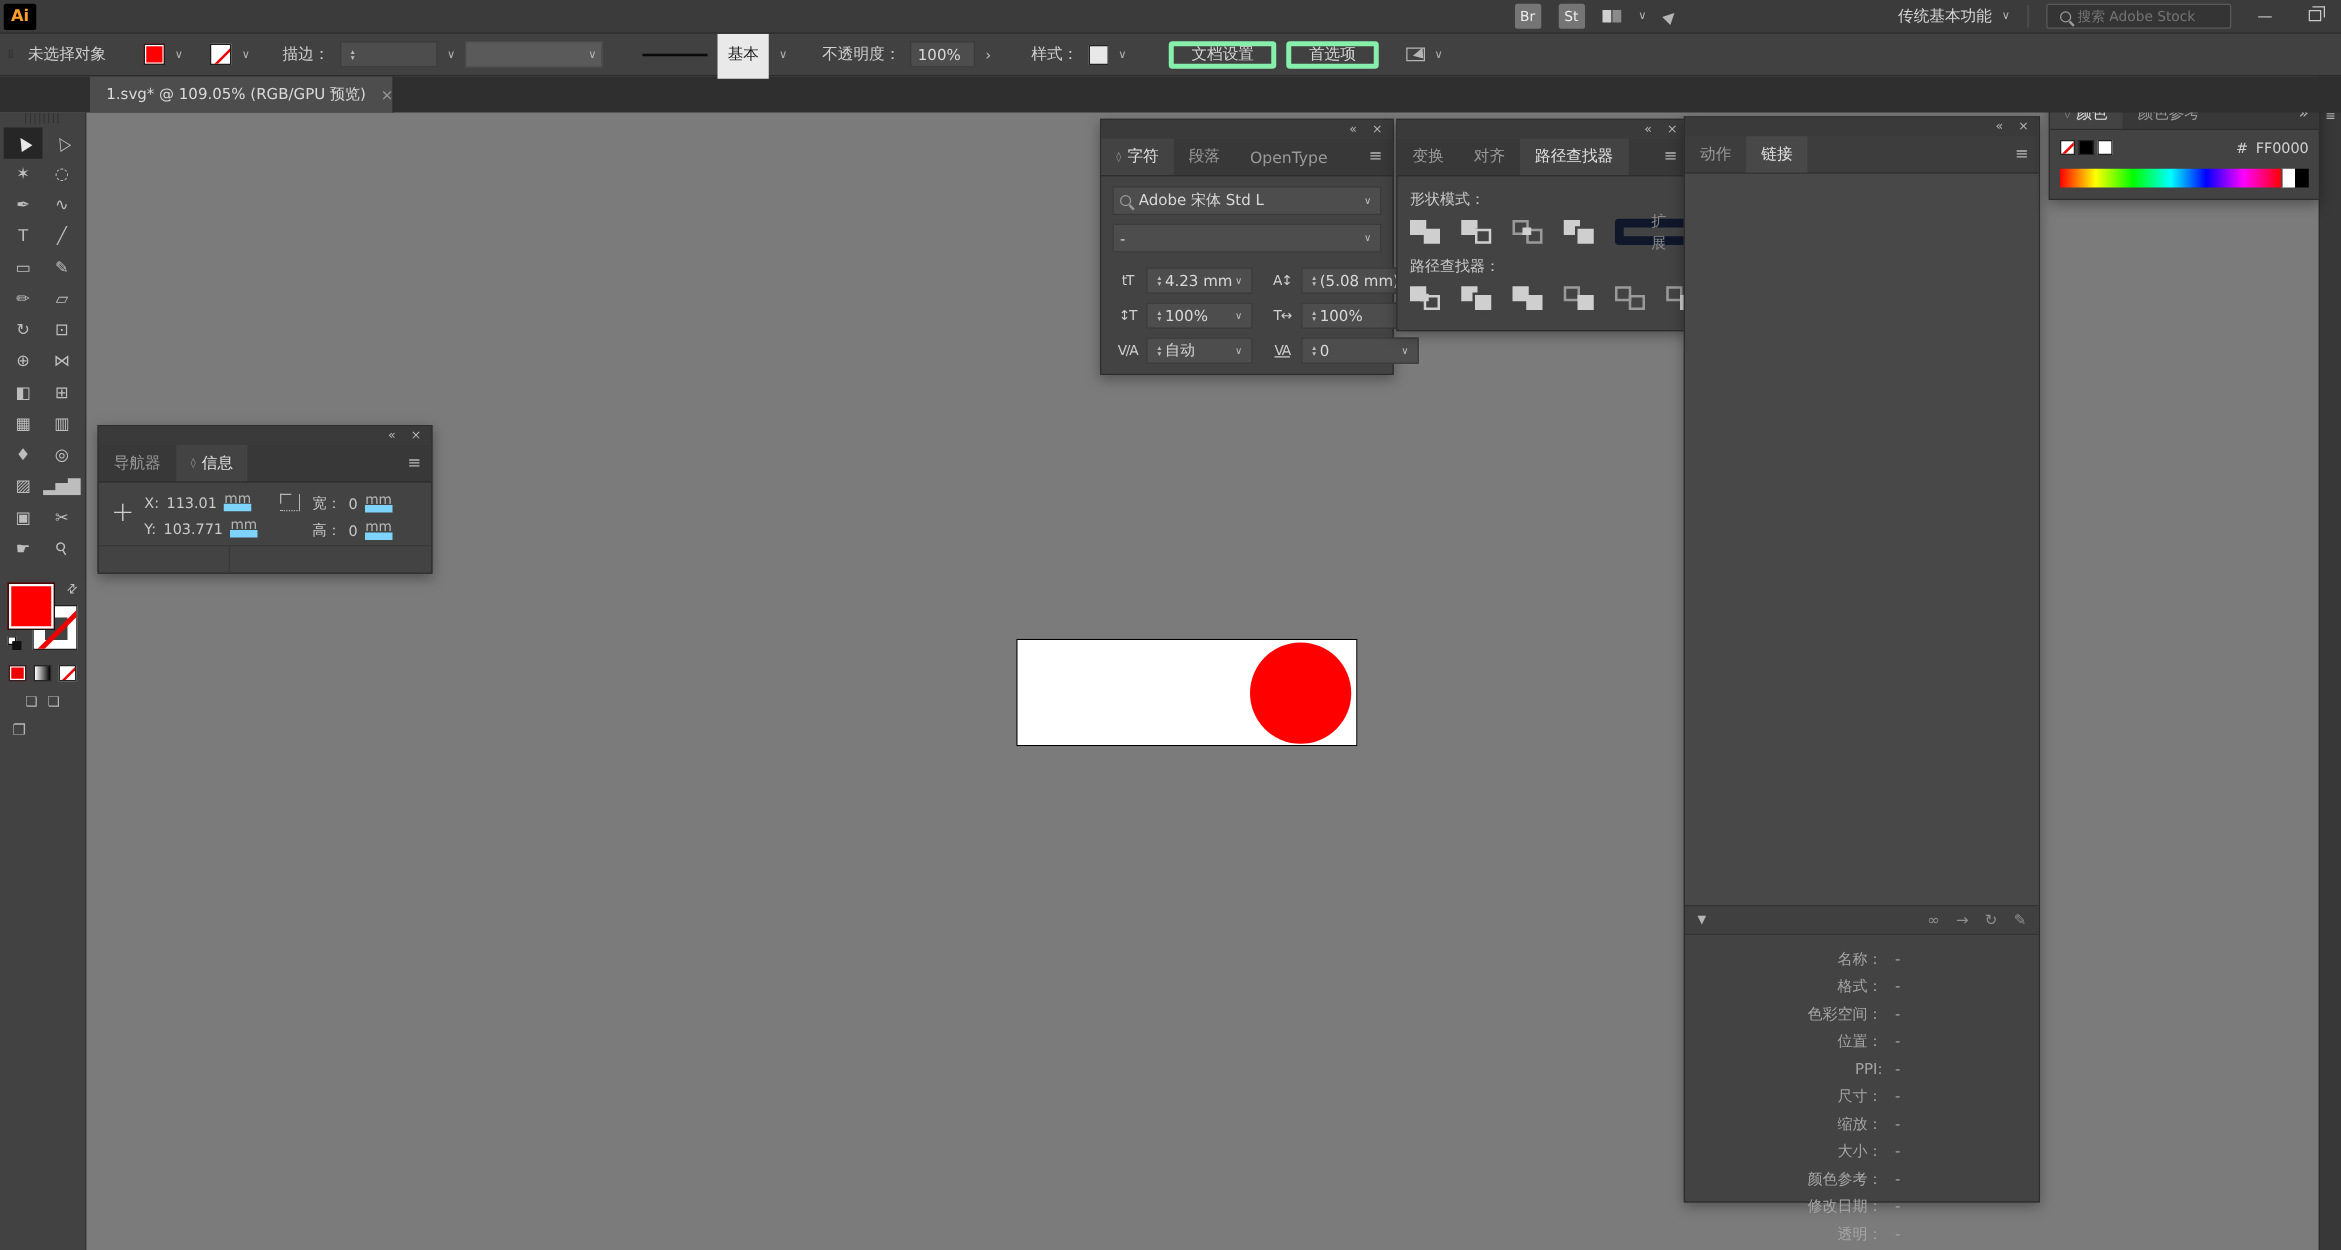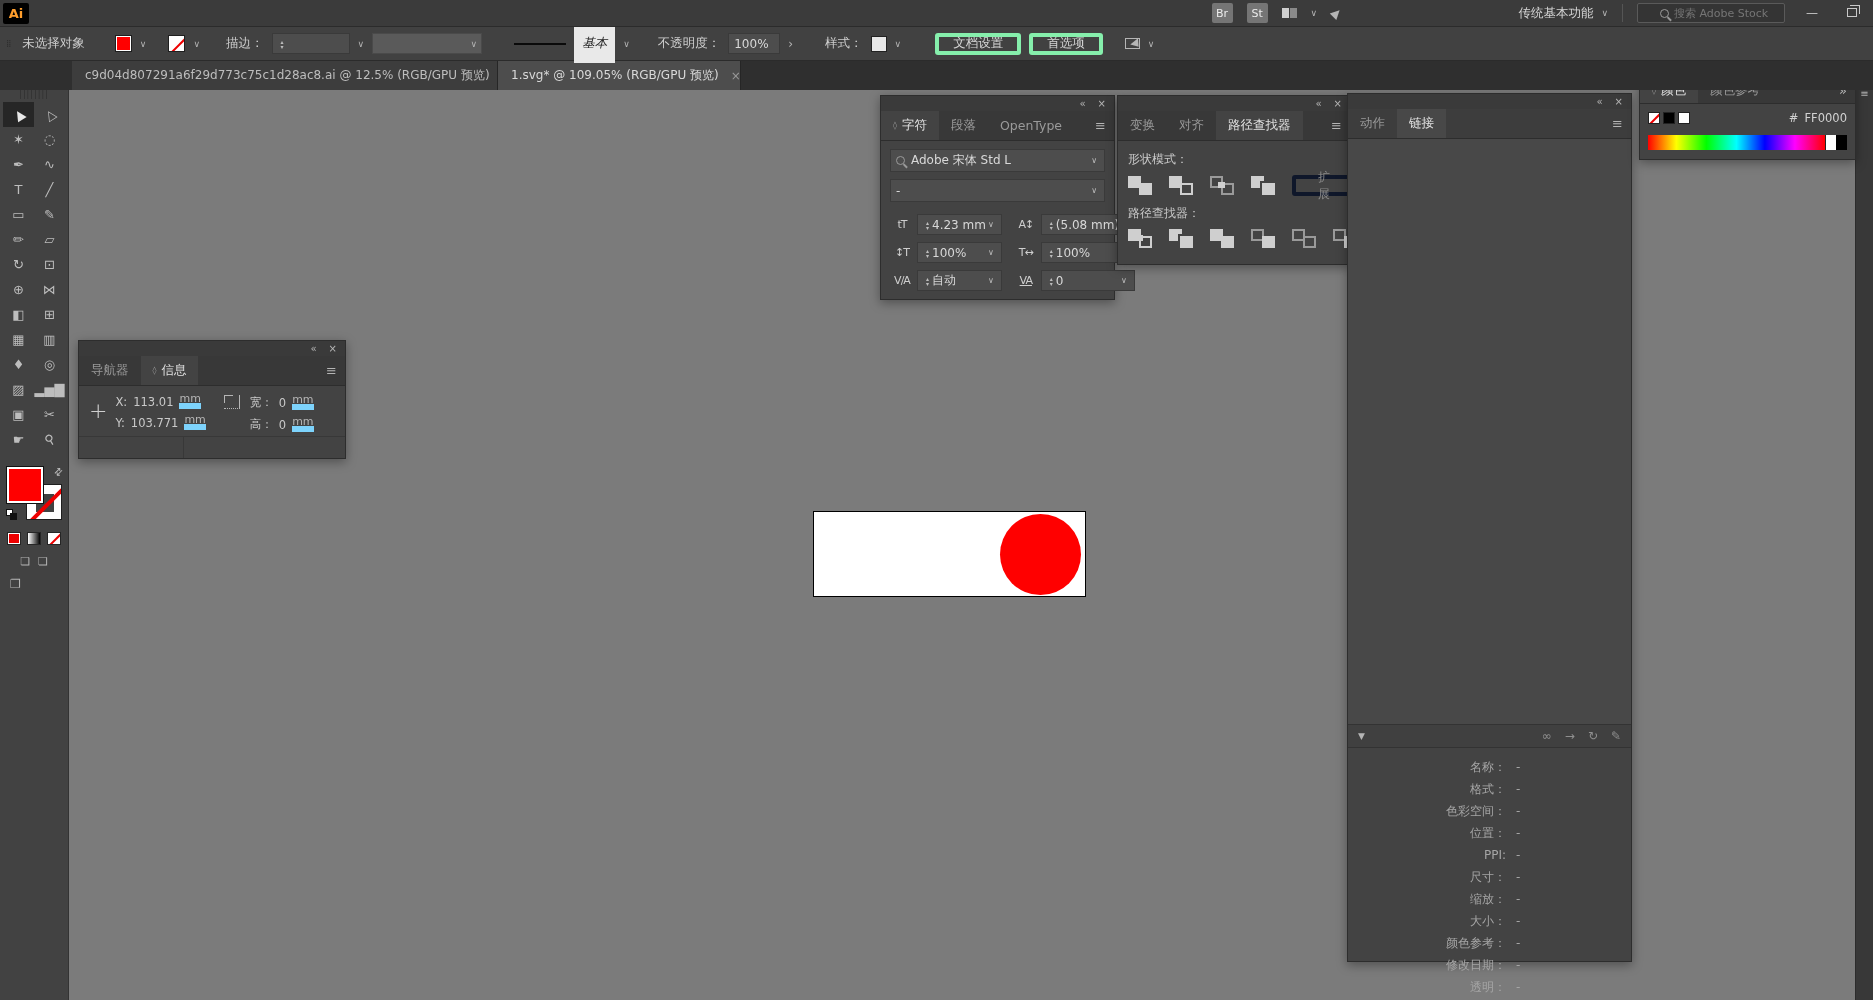--- a/index.html
+++ b/index.html
@@ -18,21 +18,21 @@
   .badge { width:21px; height:20px; background:#757575; color:#ececec; font-size:11px; border-radius:2px;
            display:flex; align-items:center; justify-content:center; }
   .sep-v { width:1px; height:18px; background:#555; }
   .chev { color:#b5b5b5; font-size:9px; }
   .ws-icon { display:flex; gap:1px; }
   .ws-icon i { width:7px; height:10px; background:#cfcfcf; display:block; }
   .ws-icon i:last-child { background:#8a8a8a; height:10px; width:7px; }
   .rocket { color:#b5b5b5; display:inline-block; transform:rotate(-45deg); font-size:12px; }
   .workspace { font-size:12.5px; color:#d6d6d6; display:flex; gap:8px; align-items:center; }
   .searchbox { width:148px; height:20px; border:1px solid #5a5a5a; border-radius:2px; background:#343434;
-               display:flex; align-items:center; gap:5px; padding:0 22px; }
+               display:flex; align-items:center; gap:5px; padding:0 10px; }
   .searchbox input { background:transparent; border:none; outline:none; color:#9a9a9a; width:110px;
                      font-family:inherit; font-size:11px; }
   .mag { position:relative; width:9px; height:9px; border:1.5px solid #9a9a9a; border-radius:50%; flex:0 0 auto; }
   .mag::after { content:""; position:absolute; width:5px; height:1.5px; background:#9a9a9a;
                 transform:rotate(45deg); left:6px; top:8px; }
   .winbtn { color:#c9c9c9; font-size:12px; width:26px; text-align:center; }
   .restore-sq { position:relative; width:10px; height:9px; border:1px solid #c9c9c9; display:inline-block; }
   .restore-sq::before { content:""; position:absolute; left:2px; top:-4px; width:9px; height:8px; border:1px solid #c9c9c9; border-left:none; border-bottom:none;}
 
   .controlbar { position:absolute; left:0; top:27px; width:100%; height:34px; background:#414141;
@@ -42,21 +42,21 @@
   .swatch { width:17px; height:17px; border:1px solid #1f1f1f; }
   .swatch.red { background:#ff0000; box-shadow:inset 0 0 0 1px #fff; }
   .swatch.none { background:#fff; position:relative; overflow:hidden; }
   .swatch.none::after { content:""; position:absolute; left:-3px; top:7px; width:28px; height:2px; background:#e00; transform:rotate(-45deg); }
   .fld { background:#4d4d4d; border:1px solid #3a3a3a; color:#d8d8d8; display:flex; align-items:center;
          height:21px; padding:0 5px; font-size:12px; }
   .spin { display:flex; flex-direction:column; justify-content:center; line-height:5px; font-size:6px; color:#bdbdbd; padding:0 3px; }
   .dd-wide { width:110px; height:21px; background:#5a5a5a; border:1px solid #4a4a4a; display:flex;
              align-items:center; justify-content:flex-end; padding-right:4px; color:#8e8e8e; }
   .brush-line { width:52px; height:2px; background:#0a0a0a; }
-  .brush-name { background:#e9e9e9; color:#222; height:39px; display:flex; align-items:center; padding:12px 8px; font-size:12.5px;font-style:italic; }
+  .brush-name { background:#e9e9e9; color:#222; height:39px; display:flex; align-items:center; padding:12px 8px; font-size:12.5px; }
   .btn { height:22px; border:4px solid #86efac; border-radius:3px; background:transparent; color:#d6d6d6;
          font-size:12.5px; padding:0 14px; display:flex; align-items:center; font-family:inherit; }
   .style-sw { width:16px; height:16px; background:#e8e8e8; border:1px solid #222; }
   .ptr-rect { position:relative; width:15px; height:11px; border:1px solid #b5b5b5; display:inline-block; }
   .ptr-rect::after { content:""; position:absolute; right:-4px; bottom:-4px; border:5px solid transparent; border-top:7px solid #b5b5b5; transform:rotate(-40deg); }
 
   .tabbar { position:absolute; left:0; top:61px; width:100%; height:29px; background:#2f2f2f;
             display:flex; align-items:stretch; padding-left:72px; z-index:38; }
   .doc-tab { background:#3d3d3d; border-right:1px solid #262626; color:#bdbdbd; font-size:12px;
              display:flex; align-items:center; gap:12px; padding:0 13px; white-space:nowrap; overflow:hidden; }
@@ -126,21 +126,21 @@
   .pf-body { padding:7px 10px; }
   .pf-label { color:#c9c9c9; font-size:12px; margin:3px 0 7px; }
   .pf-row { display:flex; align-items:center; gap:17px; margin-bottom:9px; }
   .pfi { position:relative; width:24px; height:19px; flex:0 0 auto; }
   .pfi .b,.pfi .f { position:absolute; width:13px; height:12px; }
   .pfi .b { left:0; top:0; } .pfi .f { right:0; bottom:0; }
   .pfi .filled { background:#cfcfcf; } .pfi .open { border:2px solid #9a9a9a; background:transparent; }
   .pfi .hole { background:#434343; border:2px solid #cfcfcf; }
   .pfi .core { position:absolute; left:8px; top:6px; width:7px; height:6px; background:#cfcfcf; }
   .pfi .gap { box-shadow:0 0 0 2px #434343; }
-  .btn-disabled { height:21px; border:4px solid #0f172a; border-radius:3px; color:#8a8a8a;
+  .btn-disabled { height:21px; border:7px solid #0f172a; border-radius:3px; color:#8a8a8a;
                   font-size:12px; padding:0 22px; display:flex; align-items:center; margin-left:auto; }
 
   
   .links-body { height:585px; background:#484848; }
   .links-toolbar { height:24px; background:#404040; border-top:1px solid #333; border-bottom:1px solid #333;
                    display:flex; align-items:center; padding:0 10px; }
   .links-toolbar .filter { color:#b5b5b5; font-size:9px; }
   .links-icons { margin-left:auto; display:flex; gap:13px; color:#8f8f8f; font-size:12px; }
   .meta { padding:8px 12px 0 0; }
   .meta-row { display:flex; height:22px; align-items:center; font-size:12px; }
@@ -241,23 +241,20 @@
     <span class="chev">∨</span>
     <span style="width:18px"></span>
     <button class="btn">文档设置</button>
     <button class="btn">首选项</button>
     <span style="width:6px"></span>
     <span class="ptr-rect"></span>
     <span class="chev">∨</span>
   </div>
 
   <div class="tabbar">
-    <div class="doc-tab" style="width:426px">
-      <span>c9d04d807291a6f29d773c75c1d28ac8.ai @ 12.5% (RGB/GPU 预览)</span>
-    </div>
     <div class="doc-tab active" style="width:243px">
       <span>1.svg* @ 109.05% (RGB/GPU 预览)</span>
         <span class="x">×</span>
     </div>
   </div>
 
   <div class="toolbar">
     <div class="tb-grip">||||||||</div>
     <div class="tools">
         <div class="tool active">

